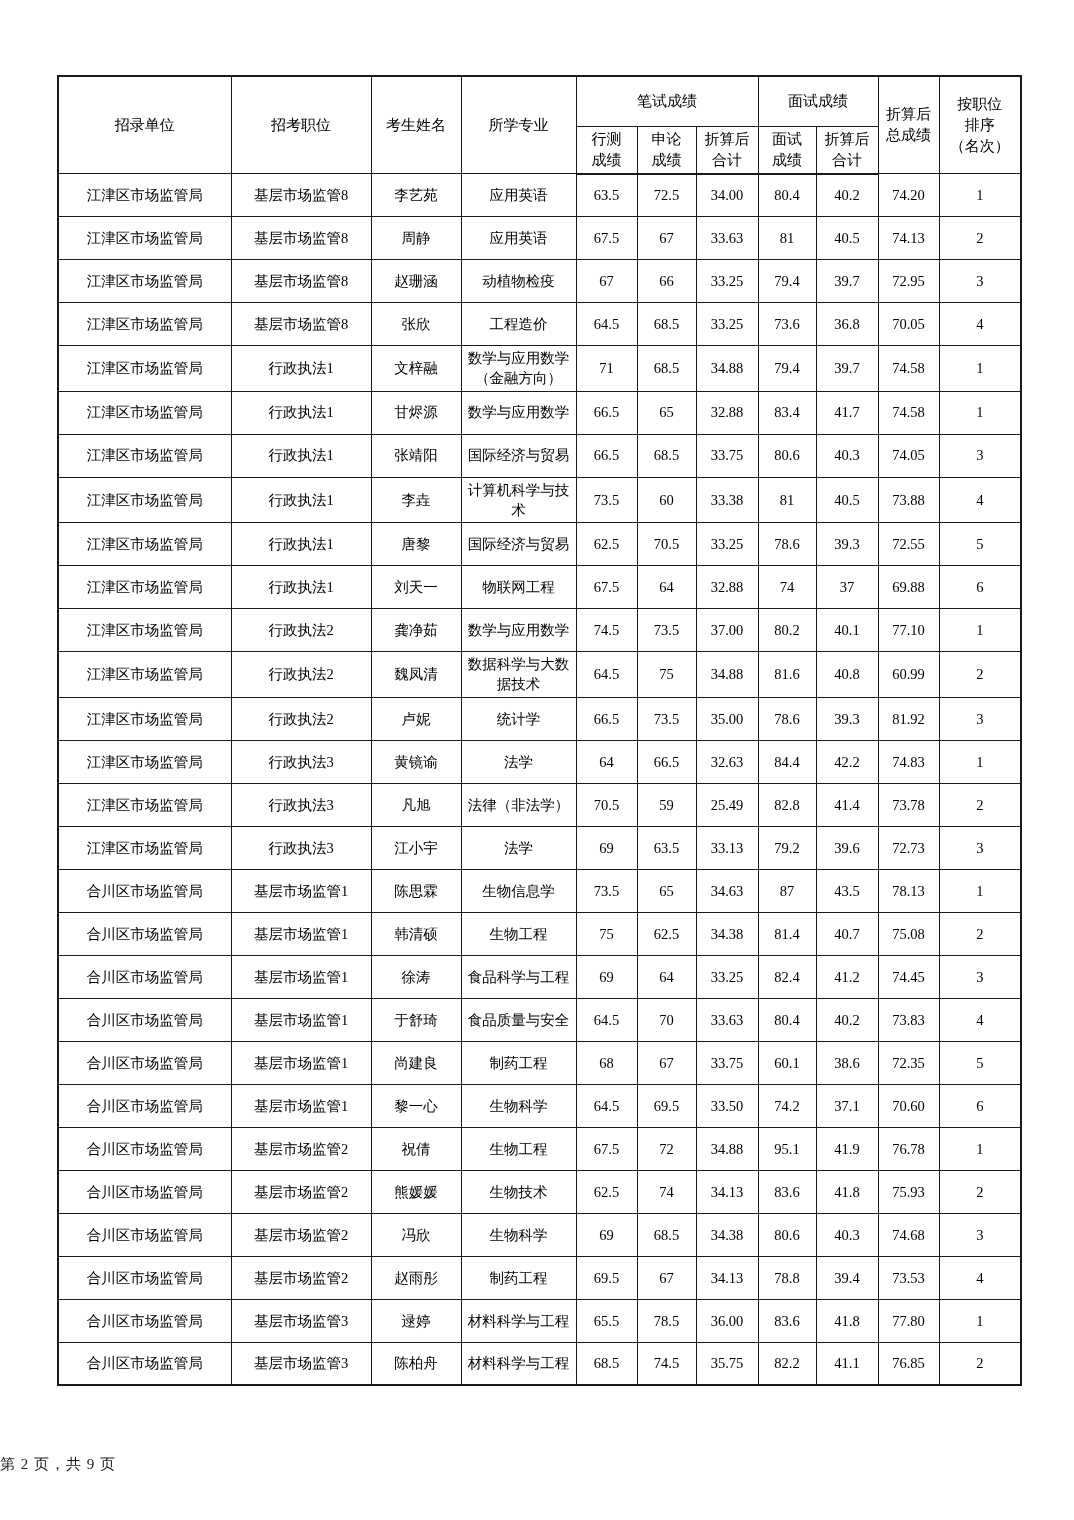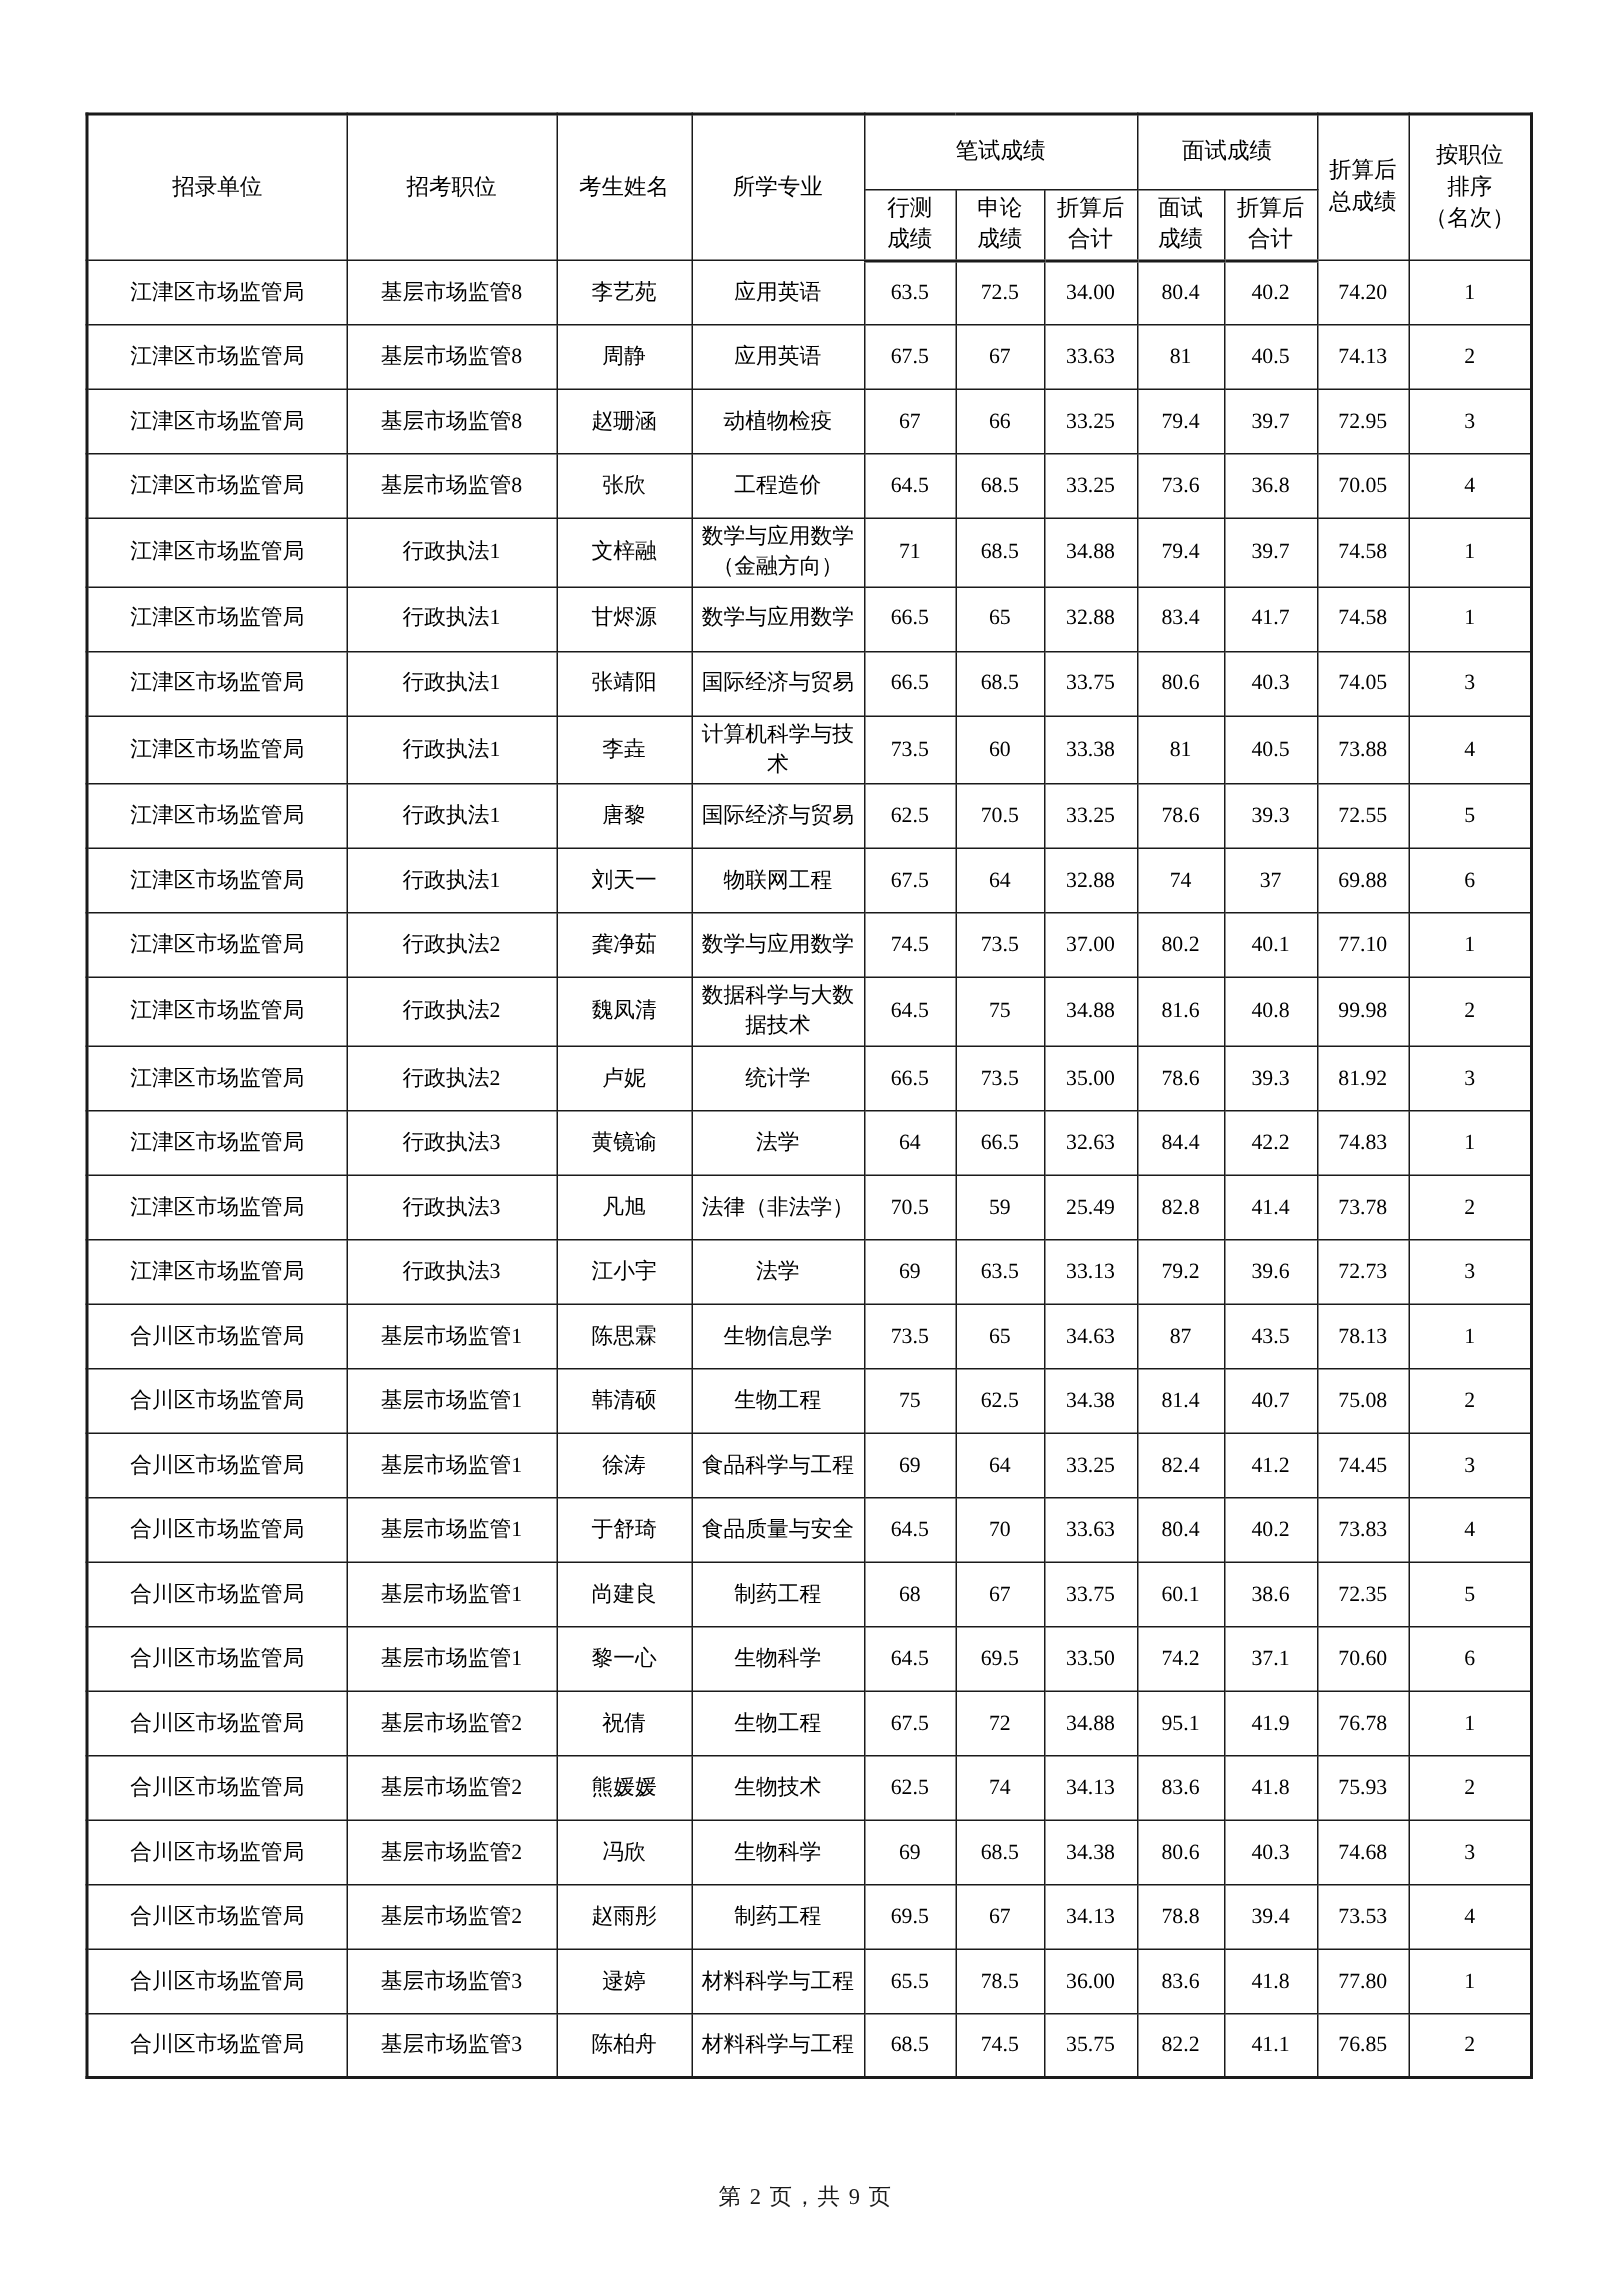--- a/index.html
+++ b/index.html
@@ -42,21 +42,20 @@
   .score-table thead tr.sub-row th { border-bottom: 2.5px solid #1a1a1a; }
   .score-table tbody td {
     font-size: 14.5px;
     height: 43px;
   }
   .page-footer {
     position: absolute;
     top: 1455px;
     left: 0;
     width: 1074px;
-    text-align: center;
     font-size: 15px;
     letter-spacing: 1px;
     color: #1a1a1a;
   }
 </style>
 </head>
 <body>
 
 <div class="page-wrap">
   <table class="score-table">
@@ -247,21 +246,21 @@
         <tr>
           <td>江津区市场监管局</td>
           <td>行政执法2</td>
           <td>魏凤清</td>
           <td>数据科学与大数据技术</td>
           <td>64.5</td>
           <td>75</td>
           <td>34.88</td>
           <td>81.6</td>
           <td>40.8</td>
-          <td>99.98</td>
+          <td>60.99</td>
           <td>2</td>
         </tr>
         <tr>
           <td>江津区市场监管局</td>
           <td>行政执法2</td>
           <td>卢妮</td>
           <td>统计学</td>
           <td>66.5</td>
           <td>73.5</td>
           <td>35.00</td>

